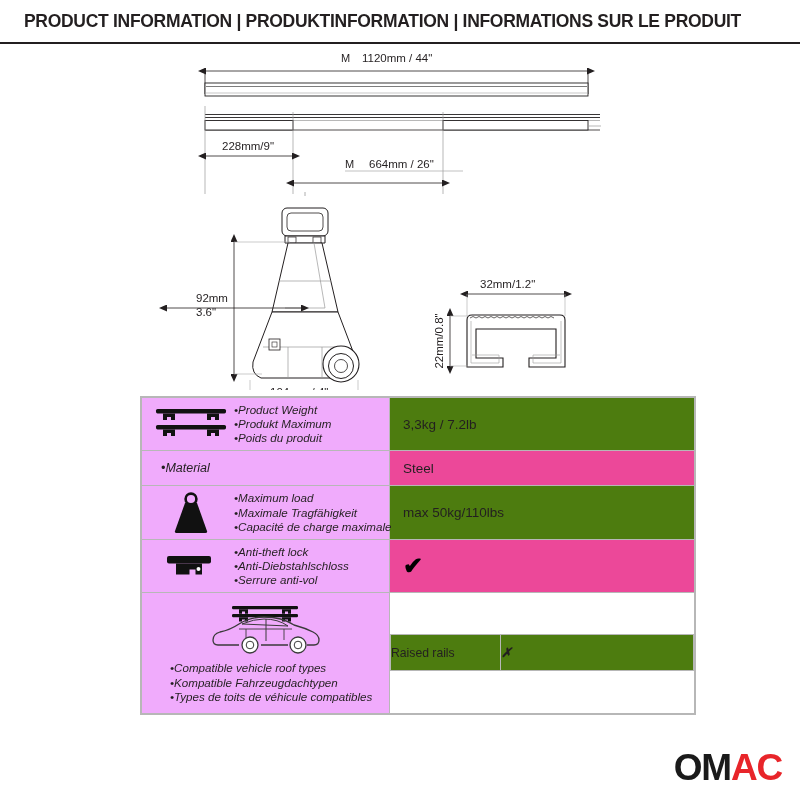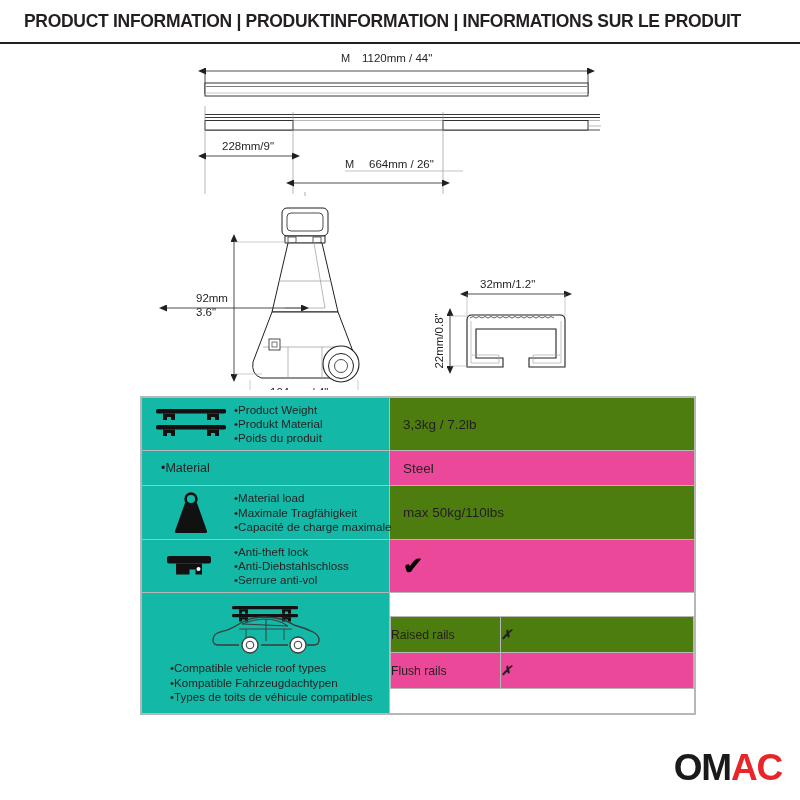--- a/index.html
+++ b/index.html
@@ -63,21 +63,22 @@
     border: 1px solid #b7b7b7;
     padding: 0;
     vertical-align: middle;
   }
   .row-shaded { background: #4d7c0f; }
   .row-plain { background: #ec4899; }
 
   .cell-label {
     width: 247px;
     position: relative;
-    background: #14b8a6;
+    background: #f0abfc;
+    font-style: italic;
   }
   .label-inner {
     display: flex;
     align-items: center;
     min-height: 50px;
     padding: 5px 4px 5px 6px;
     box-sizing: border-box;
   }
   .label-icon {
     width: 86px;
@@ -346,21 +347,21 @@
                   <path d="M9,7.4 h12 v6.5 h-4 v-3 h-4 v3 h-4 z"></path>
                   <path d="M53,7.4 h12 v6.5 h-4 v-3 h-4 v3 h-4 z"></path>
                   <rect x="2" y="19" width="70" height="4.4" rx="1.6"></rect>
                   <path d="M9,23.4 h12 v6.5 h-4 v-3 h-4 v3 h-4 z"></path>
                   <path d="M53,23.4 h12 v6.5 h-4 v-3 h-4 v3 h-4 z"></path>
                 </g>
               </svg>
             </div>
             <div class="label-texts">
               <div>•Product Weight</div>
-              <div>•Produkt Material</div>
+              <div>•Produkt Maximum</div>
               <div>•Poids du produit</div>
             </div>
           </div>
         </td>
         <td class="cell-value row-shaded">3,3kg / 7.2lb</td>
       </tr>
 
       <tr>
         <td class="cell-label">
           <div class="material-inner">
@@ -375,21 +376,21 @@
           <div class="label-inner">
             <div class="label-icon">
               <svg width="46" height="42" viewBox="0 0 46 42" xmlns="http://www.w3.org/2000/svg">
                 <g fill="#111111">
                   <circle cx="23" cy="7" r="5.4" fill="none" stroke="#111111" stroke-width="2.6"></circle>
                   <path d="M17,11 h12 l10,28 q0.6,2 -1.6,2 h-28.8 q-2.2,0 -1.6,-2 z"></path>
                 </g>
               </svg>
             </div>
             <div class="label-texts">
-              <div>•Material load</div>
+              <div>•Maximum load</div>
               <div>•Maximale Tragfähigkeit</div>
               <div>•Capacité de charge maximale</div>
             </div>
           </div>
         </td>
         <td class="cell-value row-shaded">max 50kg/110lbs</td>
       </tr>
 
       <tr>
         <td class="cell-label">
@@ -457,26 +458,20 @@
         </td>
         <td class="nested-cell">
           <table class="nested">
             <tbody>
               <tr>
                 <td class="nested-name row-shaded">Raised rails</td>
                 <td class="nested-mark row-shaded">
                   <span class="mark-x">✗</span>
                 </td>
               </tr>
-              <tr>
-                <td class="nested-name row-plain">Flush rails</td>
-                <td class="nested-mark row-plain">
-                  <span class="mark-x">✗</span>
-                </td>
-              </tr>
             </tbody>
           </table>
         </td>
       </tr>
     </tbody>
   </table>
 </div>
 
 <div id="logo">
   <span class="om">OM</span><span class="ac">AC</span>

